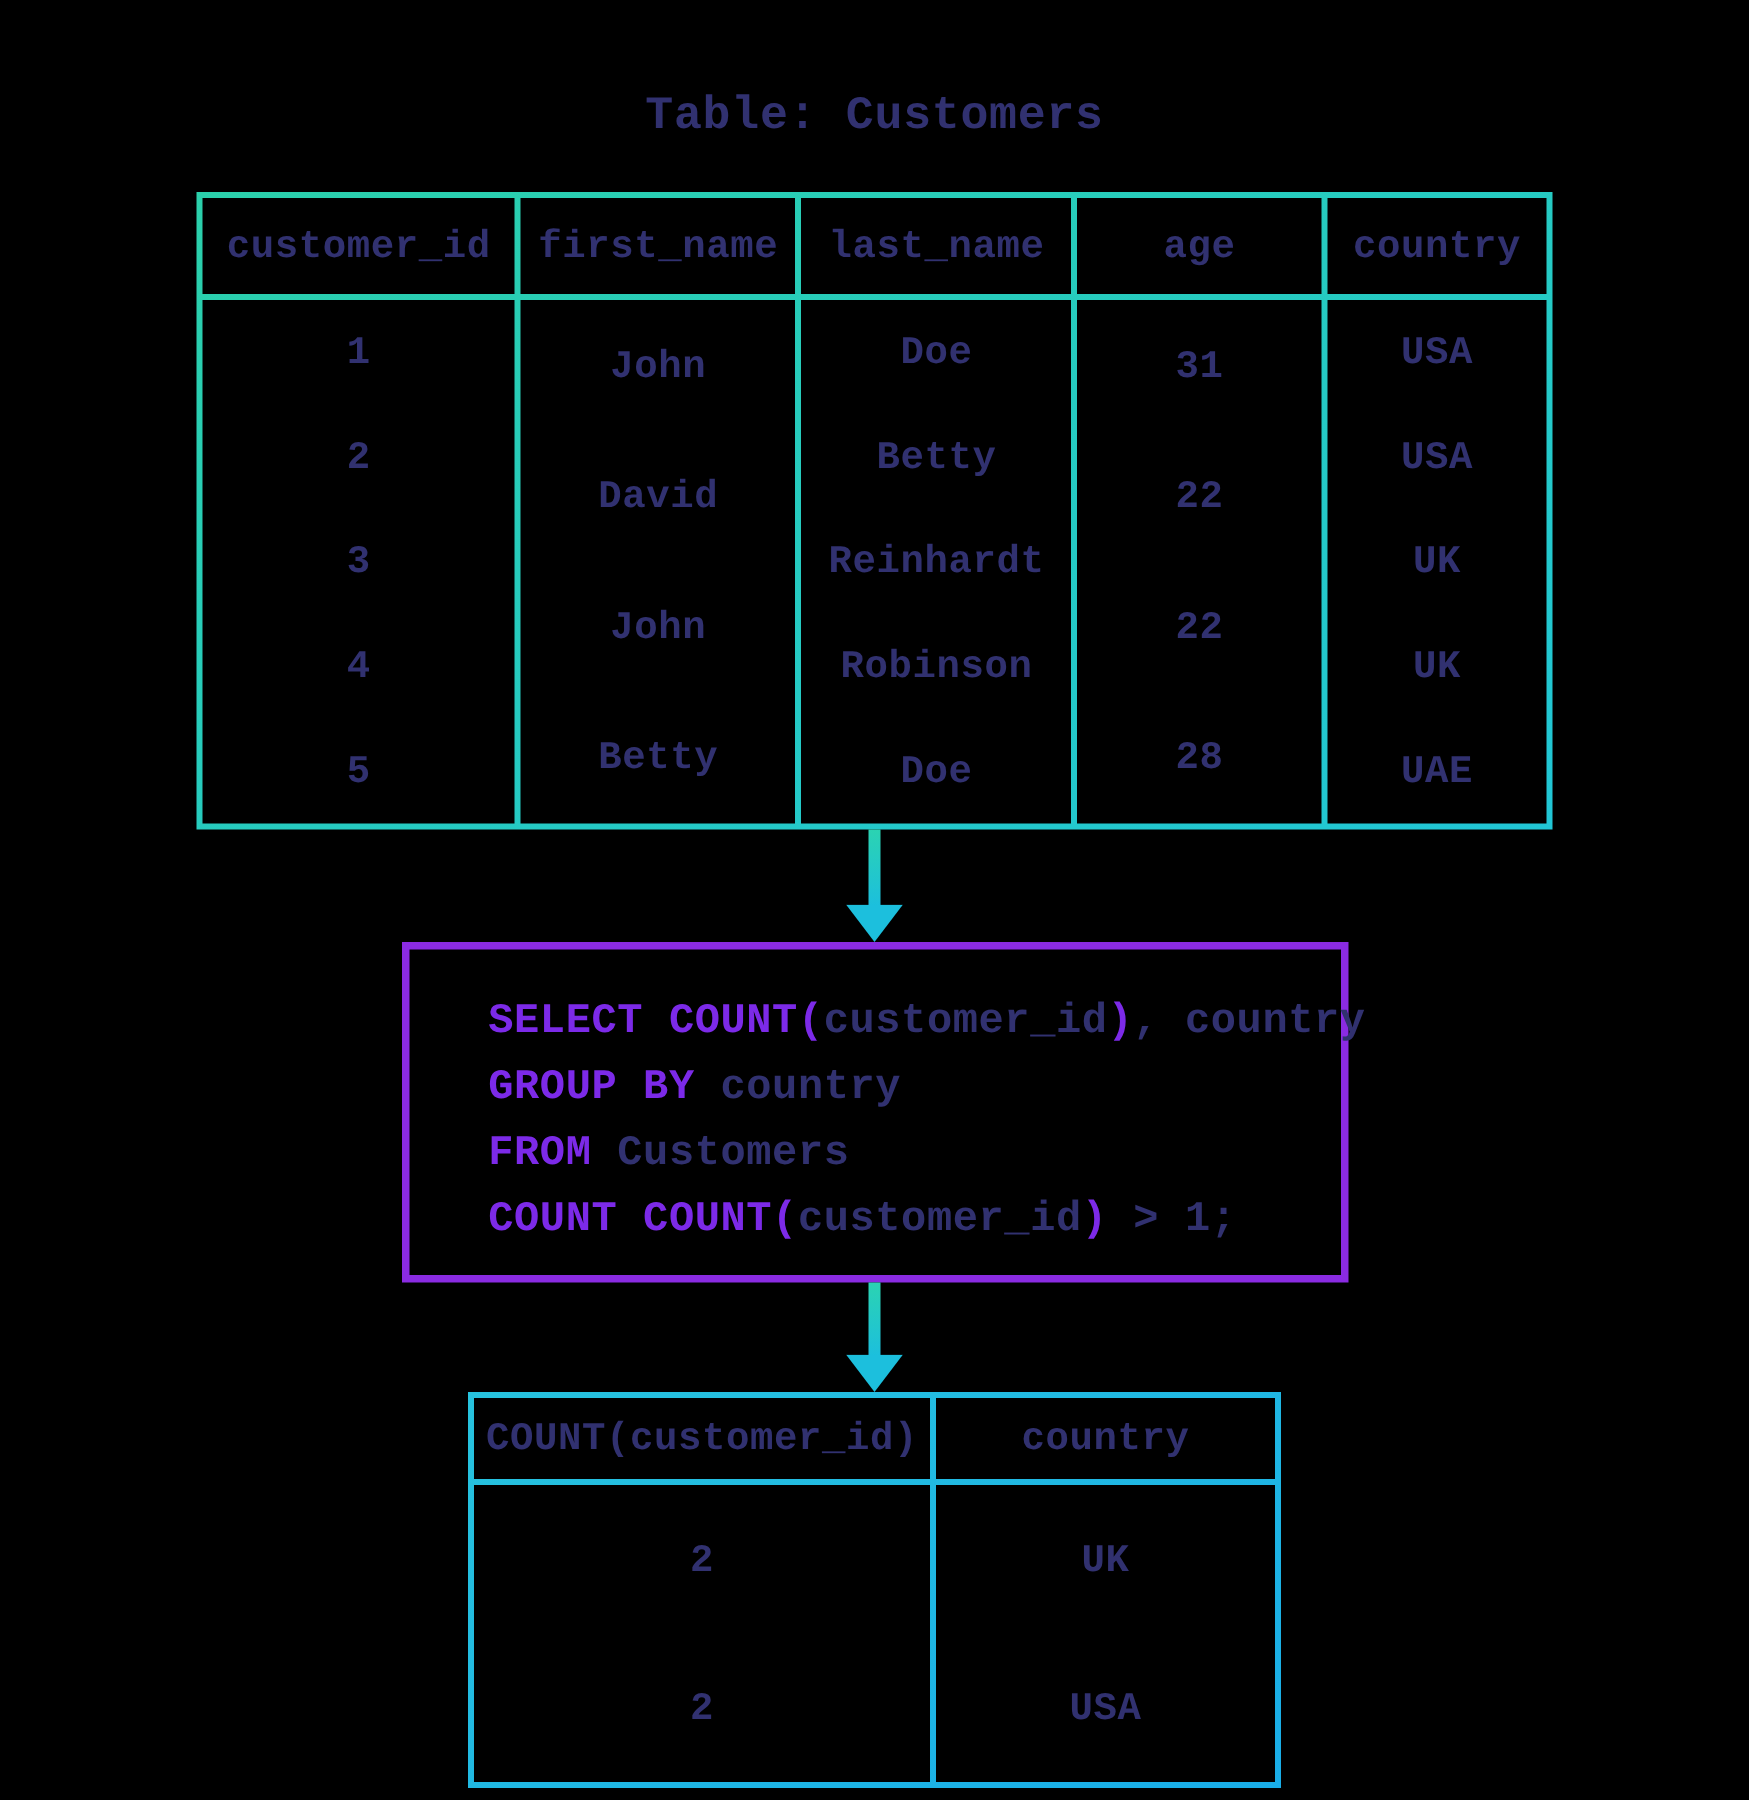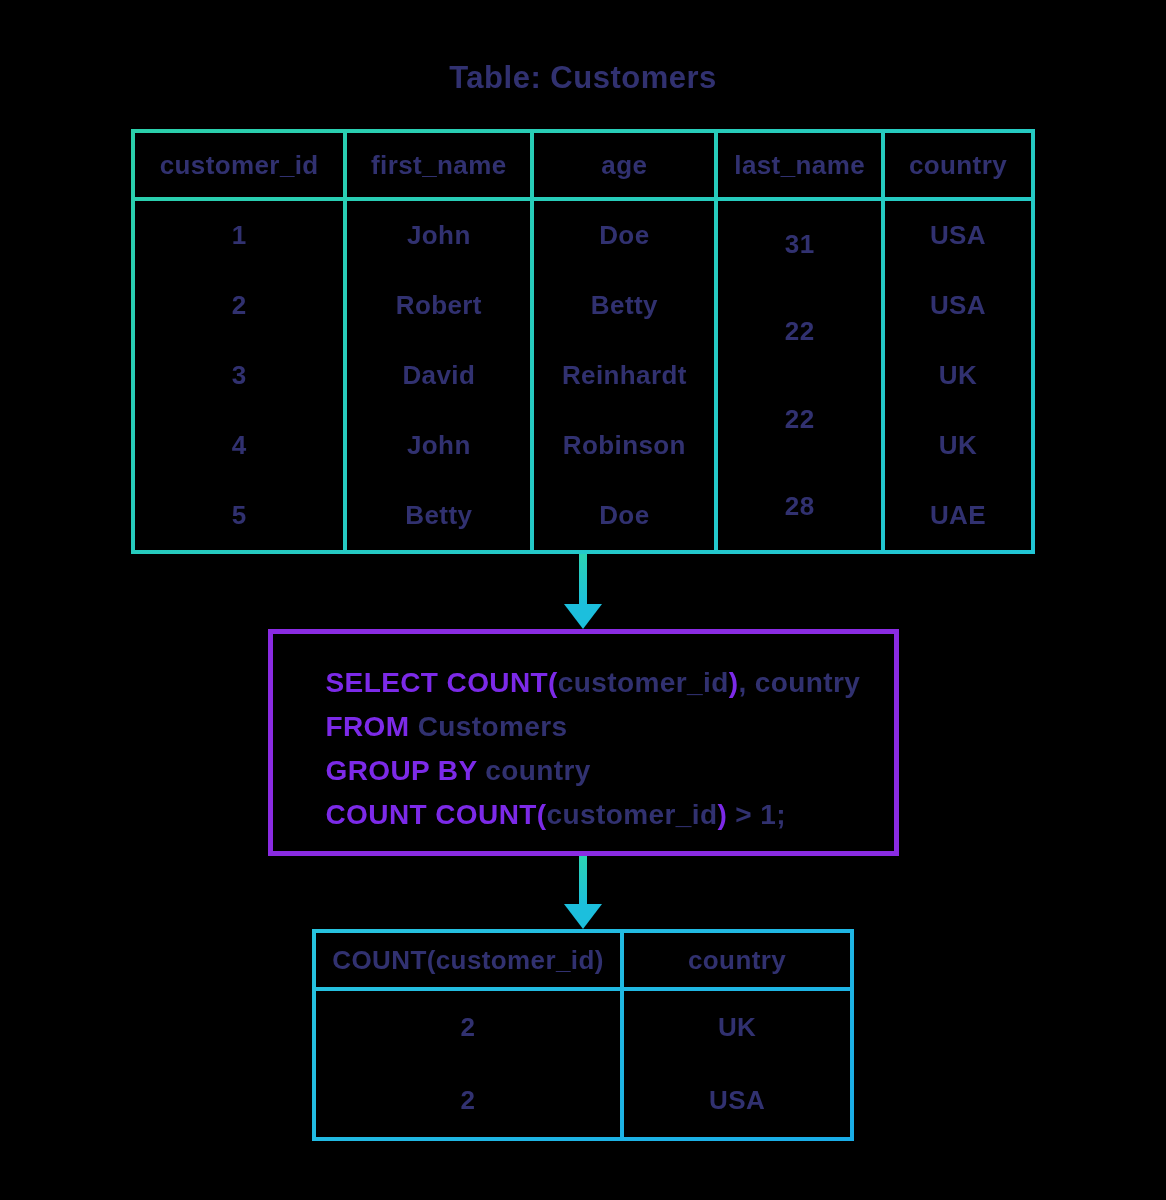--- a/index.html
+++ b/index.html
@@ -10,20 +10,21 @@
     font-family: "Liberation Sans", "DejaVu Sans", sans-serif;
     font-weight: 700;
     overflow: hidden;
   }
   .canvas {
     width: 1166px;
     height: 1200px;
     display: flex;
     flex-direction: column;
     align-items: center;
+    font-family: Liberation Mono, monospace;
   }
   .title {
     margin-top: 60px;
     font-size: 31px;
     letter-spacing: 0.5px;
     color: var(--navy, #313170);
   }
 
   
   .gtable {
@@ -36,21 +37,21 @@
   .customers-table {
     margin-top: 33px;
     width: 904px;
     height: 425px;
     grid-template-columns: 214fr 188fr 185fr 167fr 150fr;
     grid-template-rows: 64px 1fr;
     background: linear-gradient(150deg, var(--teal-a, #2bd0ab) 0%, var(--teal-b, #21c6d6) 100%);
   }
   .result-table {
     width: 542px;
-    height: 212px;
+    height: 264px;
     grid-template-columns: 311fr 231fr;
     grid-template-rows: 54px 1fr;
     background: linear-gradient(150deg, var(--cyan-a, #27c3de) 0%, var(--cyan-b, #19ade8) 100%);
   }
   .hcell {
     background: var(--bg, #000);
     display: flex;
     align-items: center;
     justify-content: center;
     font-size: 26px;
@@ -114,34 +115,33 @@
 </head>
 <body>
 
 <div class="canvas">
 
   <div class="title">Table: Customers</div>
 
   <div class="gtable customers-table">
     <div class="hcell">customer_id</div>
     <div class="hcell">first_name</div>
+    <div class="hcell">last_name</div>
     <div class="hcell">age</div>
-    <div class="hcell">last_name</div>
     <div class="hcell">country</div>
 
     <div class="bodycol">
       <div class="vcell">1</div>
       <div class="vcell">2</div>
       <div class="vcell">3</div>
       <div class="vcell">4</div>
       <div class="vcell">5</div>
     </div>
     <div class="bodycol">
       <div class="vcell">John</div>
-      <div class="vcell">Robert</div>
       <div class="vcell">David</div>
       <div class="vcell">John</div>
       <div class="vcell">Betty</div>
     </div>
     <div class="bodycol">
       <div class="vcell">Doe</div>
       <div class="vcell">Betty</div>
       <div class="vcell">Reinhardt</div>
       <div class="vcell">Robinson</div>
       <div class="vcell">Doe</div>
@@ -161,22 +161,22 @@
     </div>
   </div>
 
   <div class="arrow arrow-1">
     <div class="stem"></div>
     <div class="head"></div>
   </div>
 
   <div class="query-box">
     <div class="query-line"><span class="kw">SELECT COUNT(</span><span class="id">customer_id</span><span class="kw">)</span><span class="id">, country</span></div>
+    <div class="query-line"><span class="kw">GROUP BY</span><span class="id"> country</span></div>
     <div class="query-line"><span class="kw">FROM</span><span class="id"> Customers</span></div>
-    <div class="query-line"><span class="kw">GROUP BY</span><span class="id"> country</span></div>
     <div class="query-line"><span class="kw">COUNT COUNT(</span><span class="id">customer_id</span><span class="kw">)</span><span class="id"> &gt; 1;</span></div>
   </div>
 
   <div class="arrow arrow-2">
     <div class="stem"></div>
     <div class="head"></div>
   </div>
 
   <div class="gtable result-table">
     <div class="hcell">COUNT(customer_id)</div>

